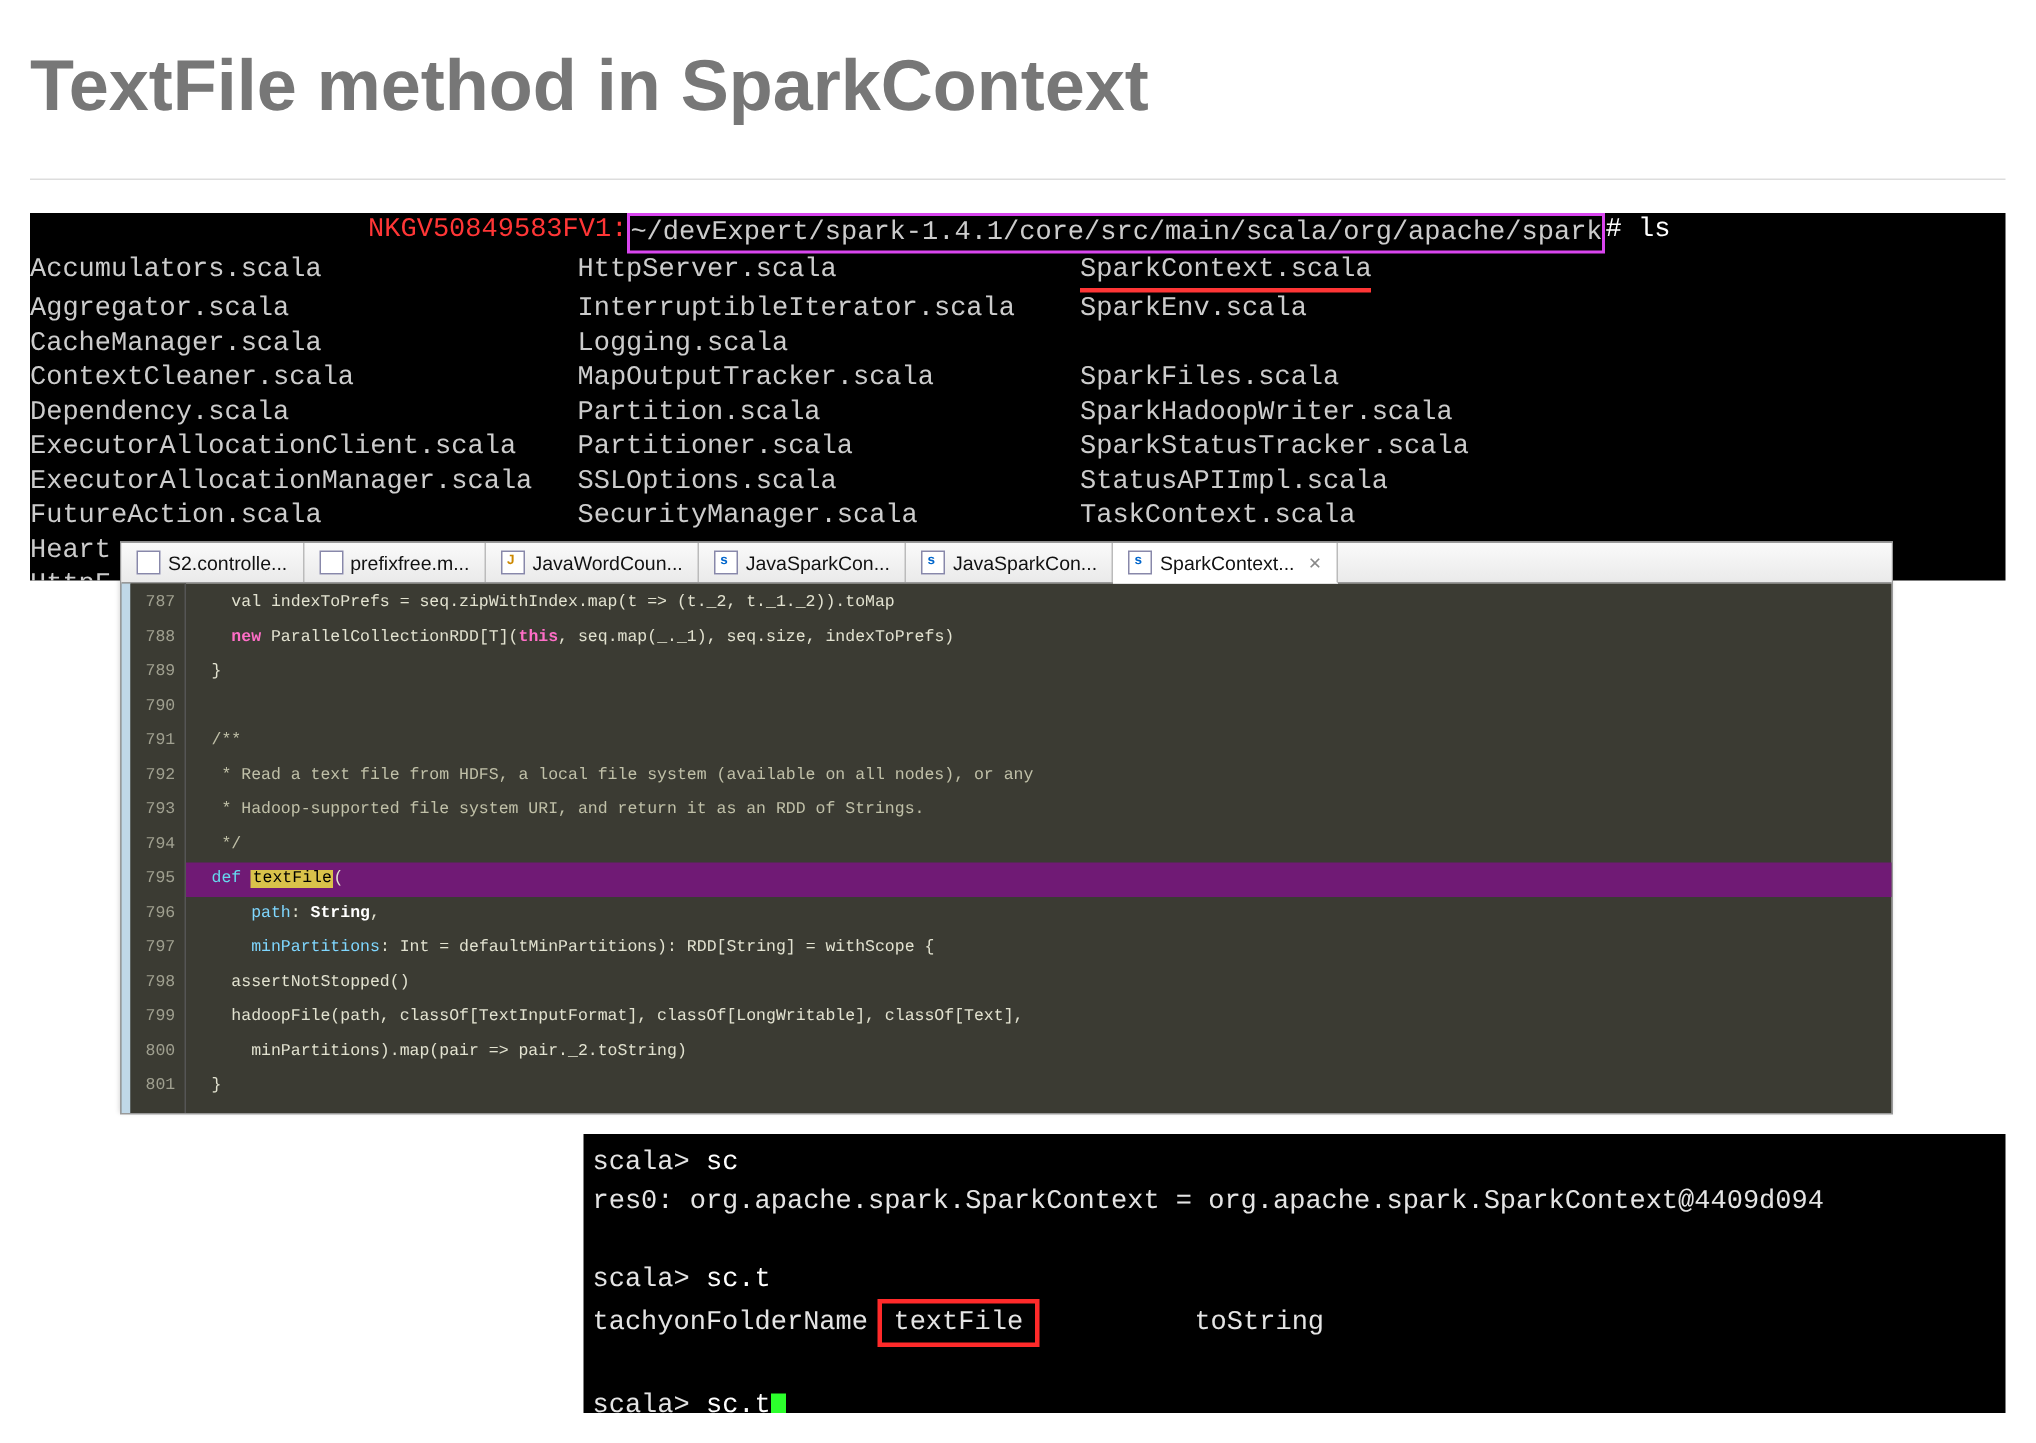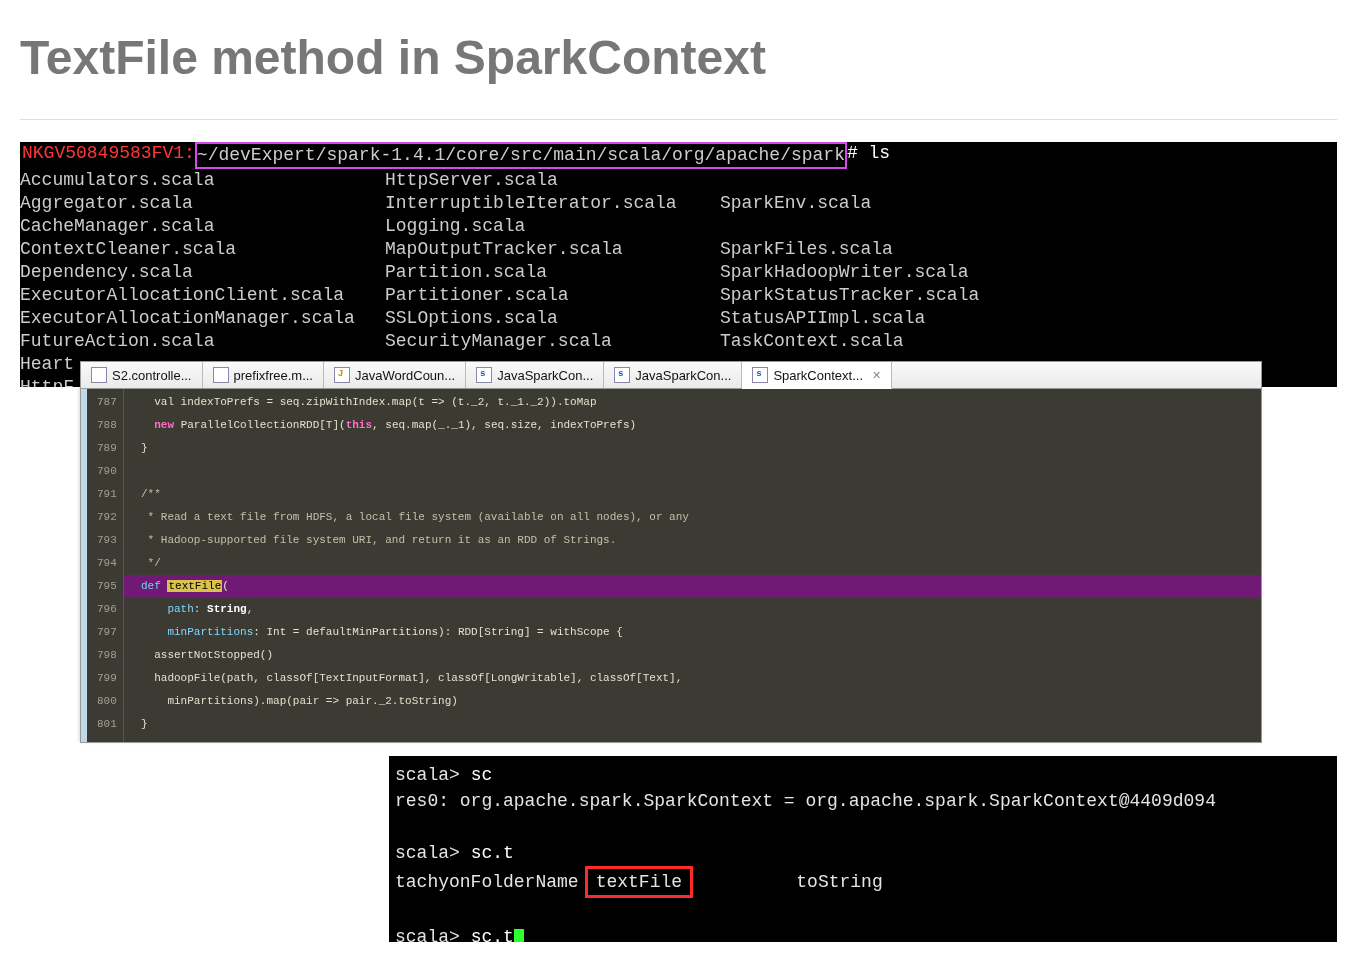--- a/index.html
+++ b/index.html
@@ -157,30 +157,31 @@
 </style>
 </head>
 <body>
 
 <h1 class="page-title">TextFile method in SparkContext</h1>
 <hr class="hr">
 
 <div class="stage">
 
   <div class="term" id="term" style="height:245px;">
-    <div class="row" style="padding-left:2px;">
+    <div class="row" style="padding-left:2px;justify-content:center;">
       <span class="host">NKGV50849583FV1</span>
         <span class="host">:</span>
         <span class="path-box">~/devExpert/spark-1.4.1/core/src/main/scala/org/apache/spark</span>
         <span class="white"> # ls</span>
     </div>
     <div id="term-rows">
         <div class="row">
           <div class="col c1">Accumulators.scala</div>
           <div class="col c2">HttpServer.scala</div>
+          <div class="col c3"><span class="ul-red">SparkContext.scala</span></div>
         </div>
         <div class="row">
           <div class="col c1">Aggregator.scala</div>
           <div class="col c2">InterruptibleIterator.scala</div>
           <div class="col c3">SparkEnv.scala</div>
         </div>
         <div class="row">
           <div class="col c1">CacheManager.scala</div>
           <div class="col c2">Logging.scala</div>
         </div>

